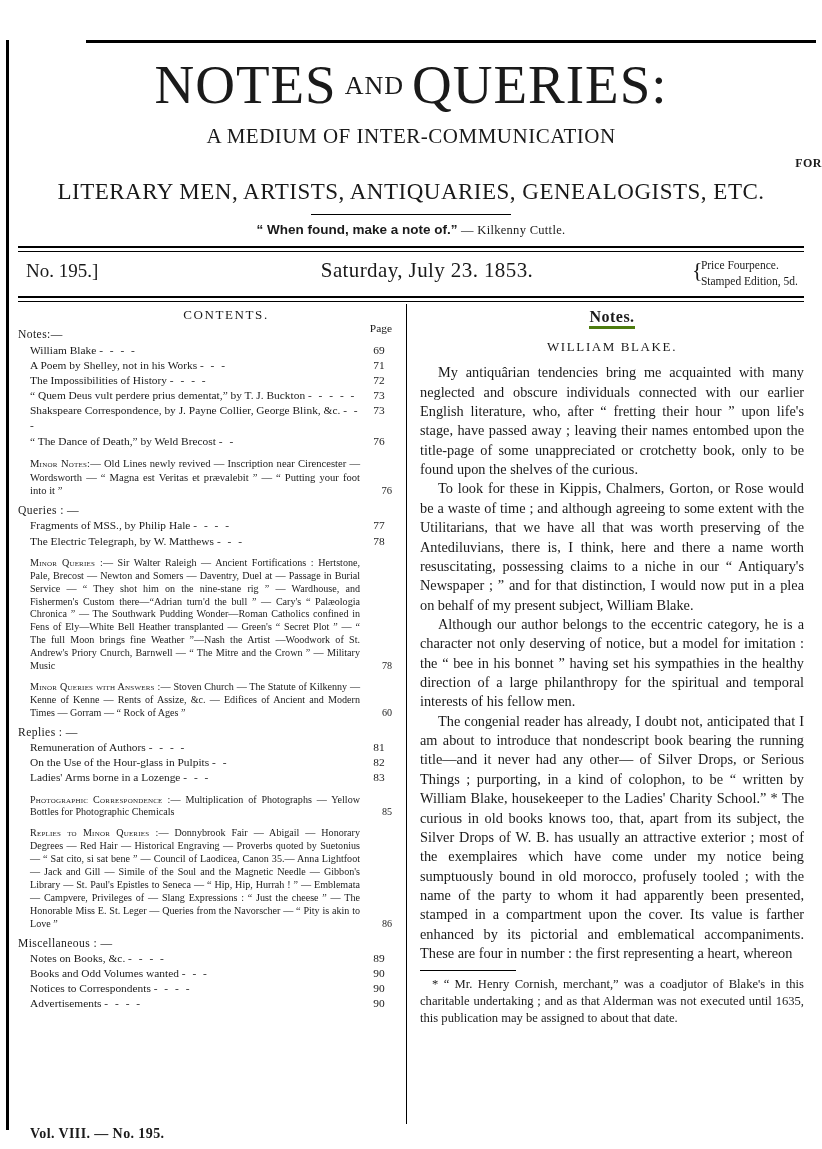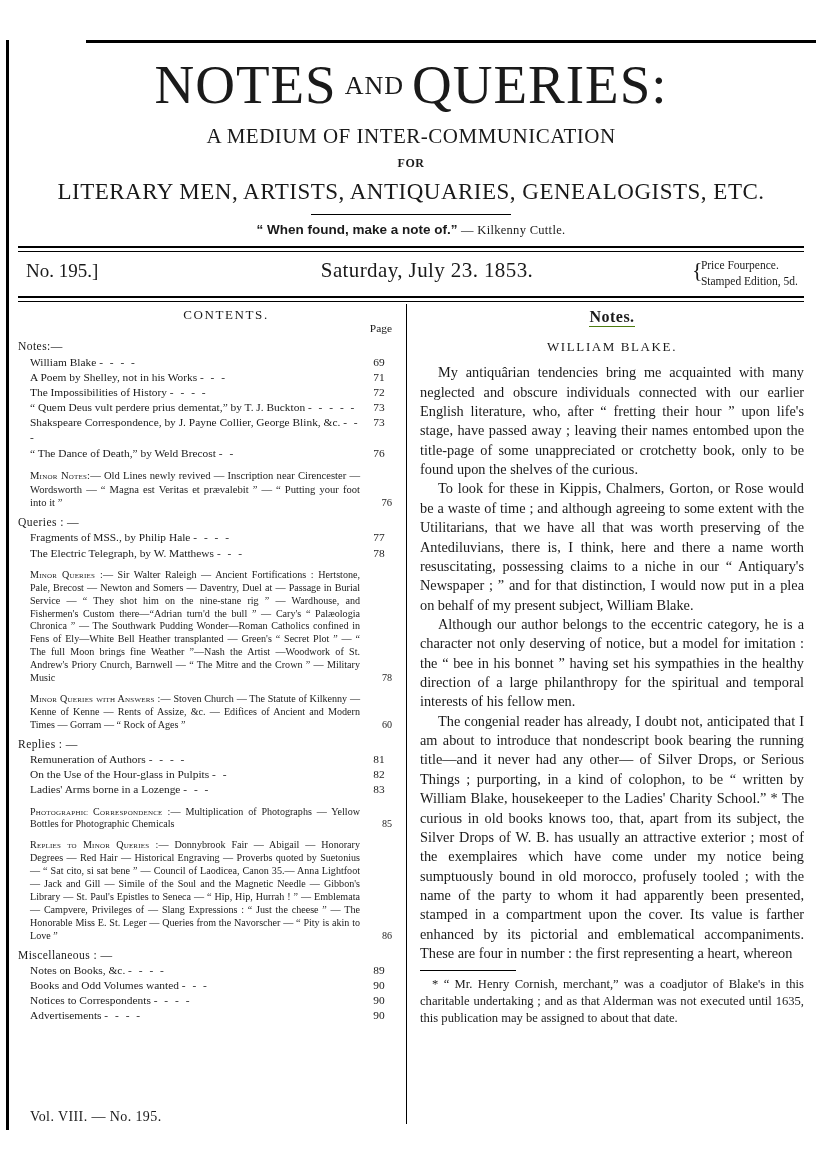--- a/index.html
+++ b/index.html
@@ -61,20 +61,21 @@
   .title-sub1 {
     font-size: 21px;
     letter-spacing: 0.5px;
     margin-top: 10px;
   }
   .title-for {
     font-size: 12px;
     font-weight: bold;
     letter-spacing: 0.5px;
     margin-top: 7px;
+    text-align: right;
   }
   .title-sub2 {
     font-size: 23px;
     letter-spacing: 0.5px;
     margin-top: 8px;
   }
   .motto-rule {
     width: 200px;
     height: 1px;
     background: #000;
@@ -153,21 +154,21 @@
     top: 306px;
     width: 376px;
     font-size: 11.4px;
     line-height: 1.33;
   }
   .contents-head {
     text-align: center;
     font-size: 13px;
     letter-spacing: 1.6px;
     margin-left: 40px;
-    margin-bottom: 16px;
+    margin-bottom: 4px;
   }
   .page-word {
     position: absolute;
     right: 2px;
     top: 15px;
     font-size: 11.4px;
   }
   .sec {
     margin-top: 3px;
     margin-bottom: 1px;
@@ -212,43 +213,44 @@
     font-variant: small-caps;
     letter-spacing: 0.2px;
   }
   .tiny {
     font-size: 10.1px;
     line-height: 1.28;
   }
   .volline {
     position: absolute;
     left: 30px;
-    bottom: 24px;
+    bottom: 7px;
     font-size: 14px;
     letter-spacing: 0.4px;
+    font-weight: bold;
   }
   
   .colR {
     position: absolute;
     left: 420px;
     top: 306px;
     width: 384px;
     font-size: 14.3px;
     line-height: 1.355;
     text-align: justify;
   }
   .notes-head {
     text-align: center;
     font-size: 16px;
     font-weight: bold;
     letter-spacing: 0.5px;
     margin-bottom: 2px;
   }
   .notes-head .u {
-    border-bottom: 1px solid #4d7c0f;
+    border-bottom: 3px solid #4d7c0f;
     padding-bottom: 1px;
   }
   .article-title {
     text-align: center;
     font-size: 13px;
     letter-spacing: 1.6px;
     margin: 10px 0 8px 0;
   }
   .colR p {
     margin: 0;

